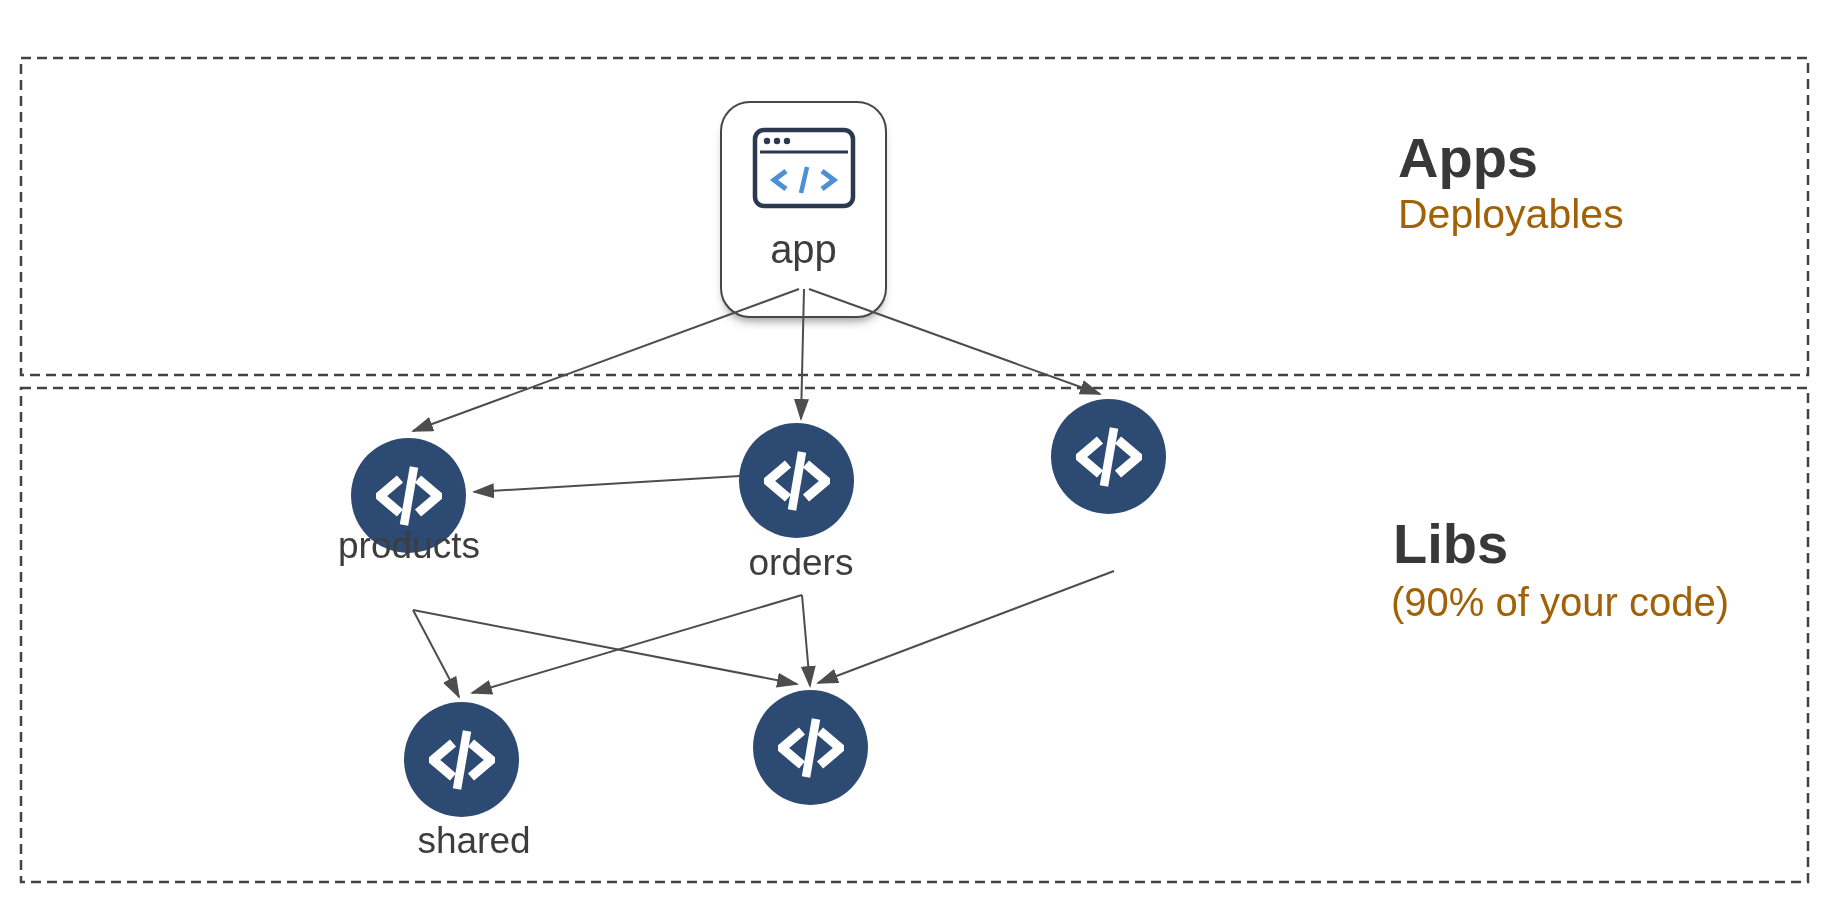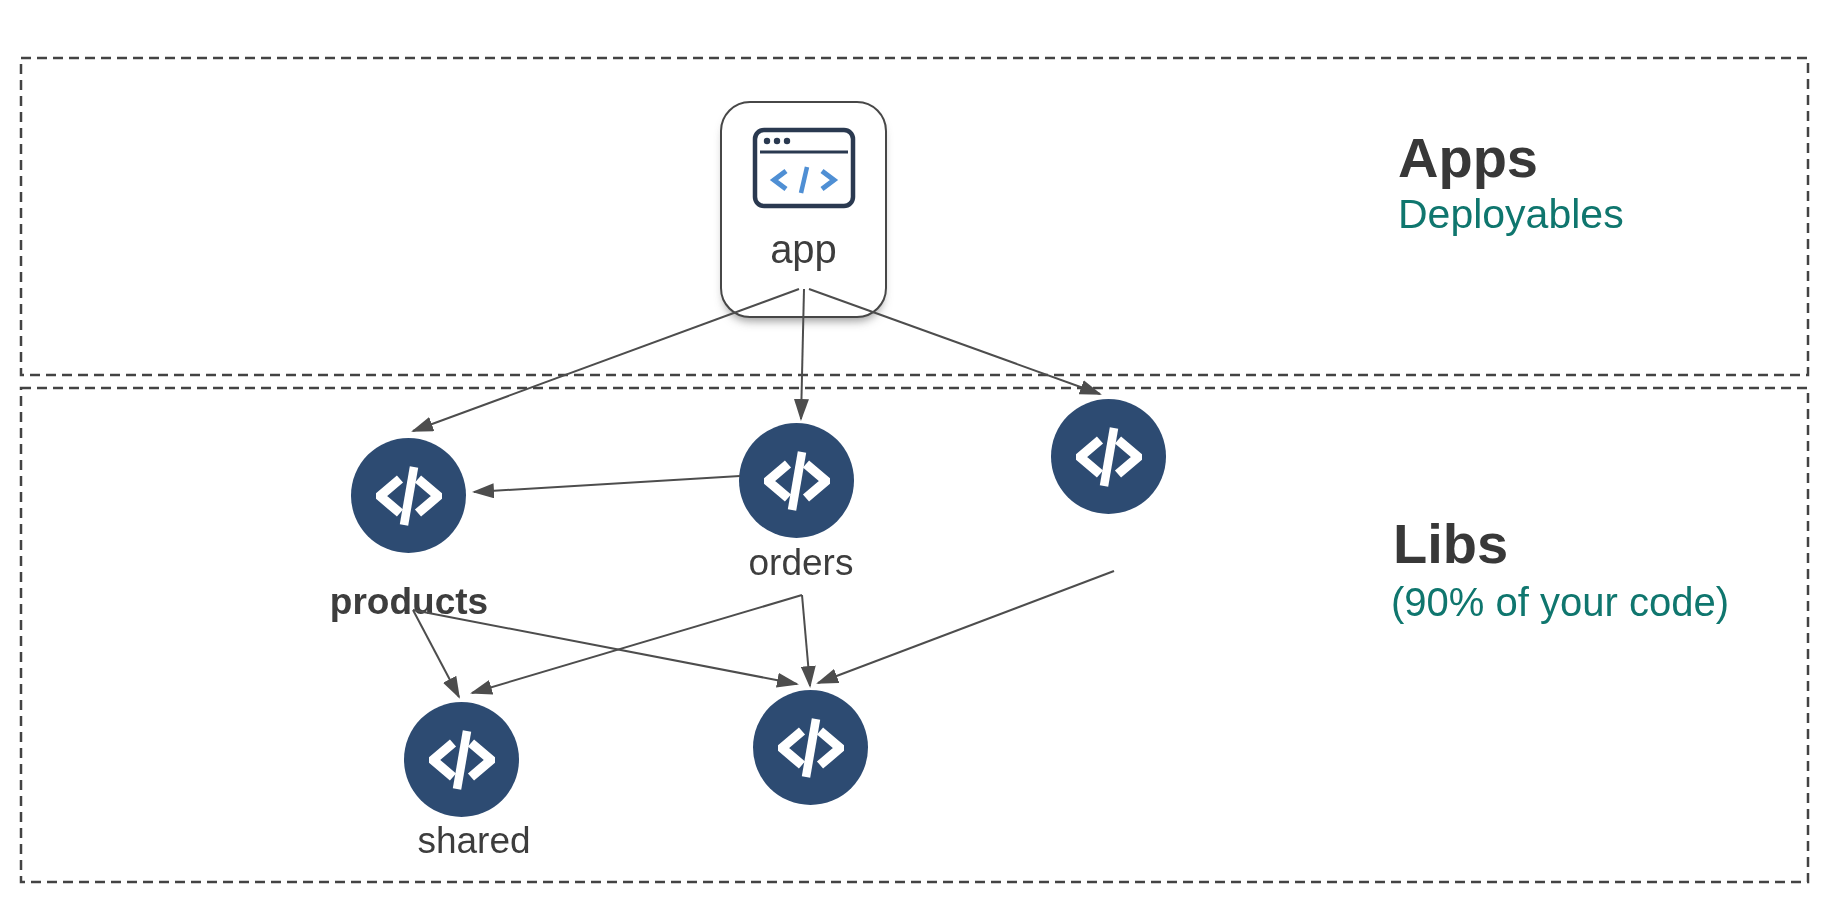--- a/index.html
+++ b/index.html
@@ -32,36 +32,36 @@
     position:absolute;width:115px;height:115px;border-radius:50%;
     background:#2d4b72;display:flex;align-items:center;justify-content:center;
     z-index:2;
   }
   .lib-node svg{display:block;}
   .node-label{
     position:absolute;width:300px;text-align:center;
     font-size:37px;color:#3d3d3d;z-index:2;line-height:1.2;
   }
   .node-products{left:351px;top:438px;}
-  .label-products{left:259px;top:580px;font-weight:bold;}
+  .label-products{left:259px;top:524px;}
   .node-orders{left:739px;top:423px;}
   .label-orders{left:651px;top:541px;text-align:center;}
   .node-checkout{left:1051px;top:399px;}
   .label-checkout{left:963px;top:516px;}
   .node-shared{left:404px;top:702px;}
   .label-shared{left:324px;top:819px;}
   .node-core{left:753px;top:690px;}
   .label-core{left:665px;top:807px;}
 
   
   .section-title{
     position:absolute;color:#383838;font-size:56px;font-weight:bold;line-height:1.15;z-index:2;
   }
   .section-subtitle{
-    position:absolute;color:#0f766e;font-size:41px;line-height:1.2;z-index:2;
+    position:absolute;color:#a16207;font-size:41px;line-height:1.2;z-index:2;
   }
   #apps-title{left:1398px;top:126px;}
   #apps-subtitle{left:1398px;top:190px;}
   #libs-title{left:1393px;top:512px;}
   #libs-subtitle{left:1391px;top:578px;font-size:40px;}
 </style>
 </head>
 <body>
 
 <div id="canvas">

